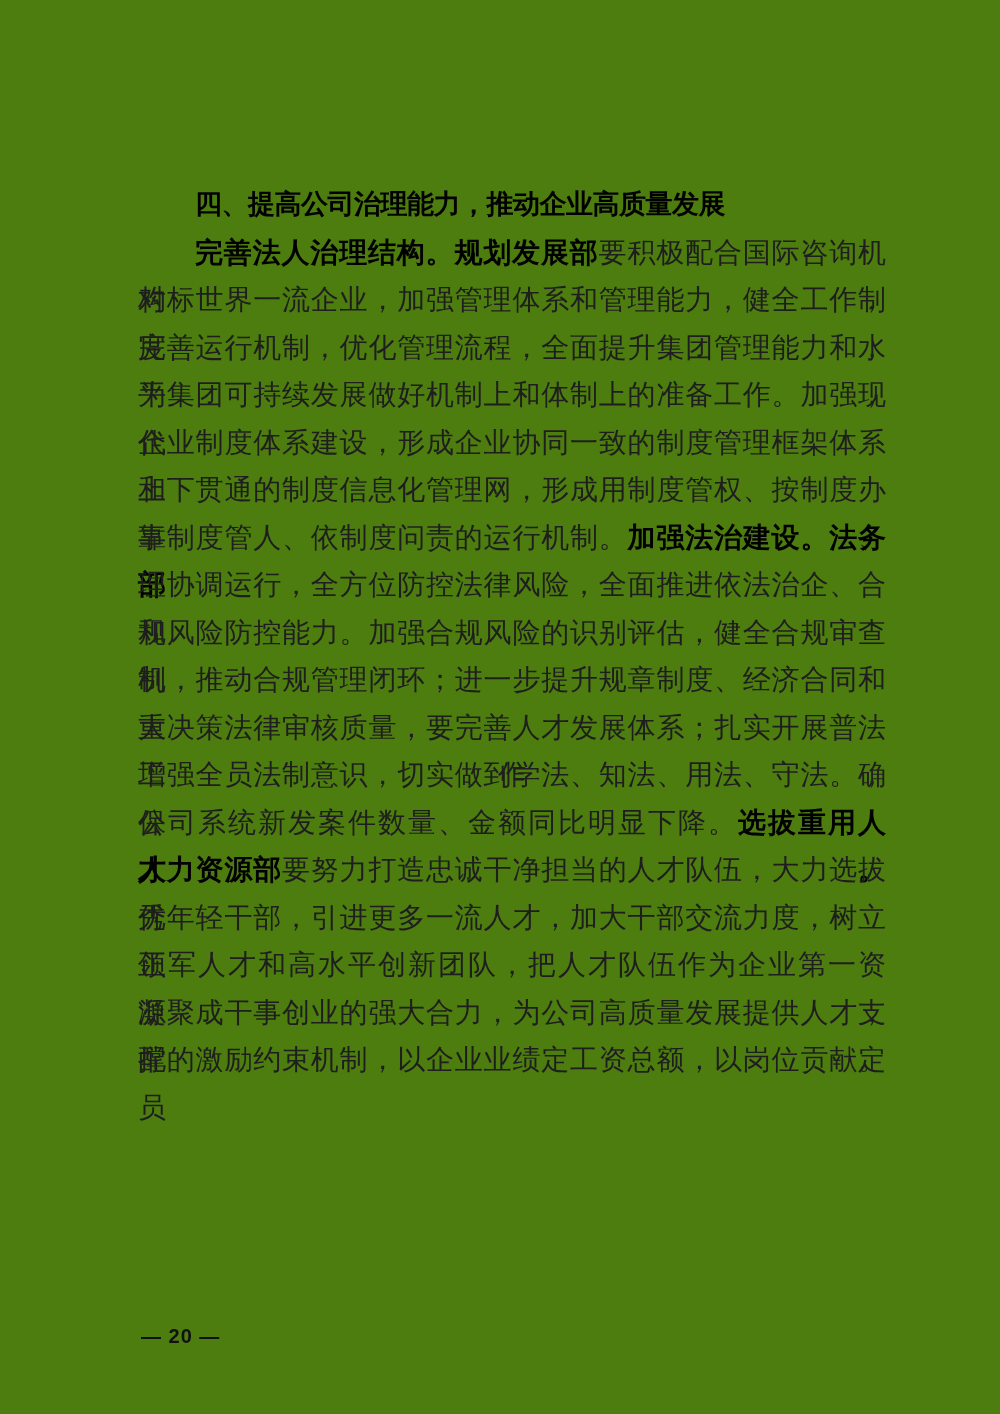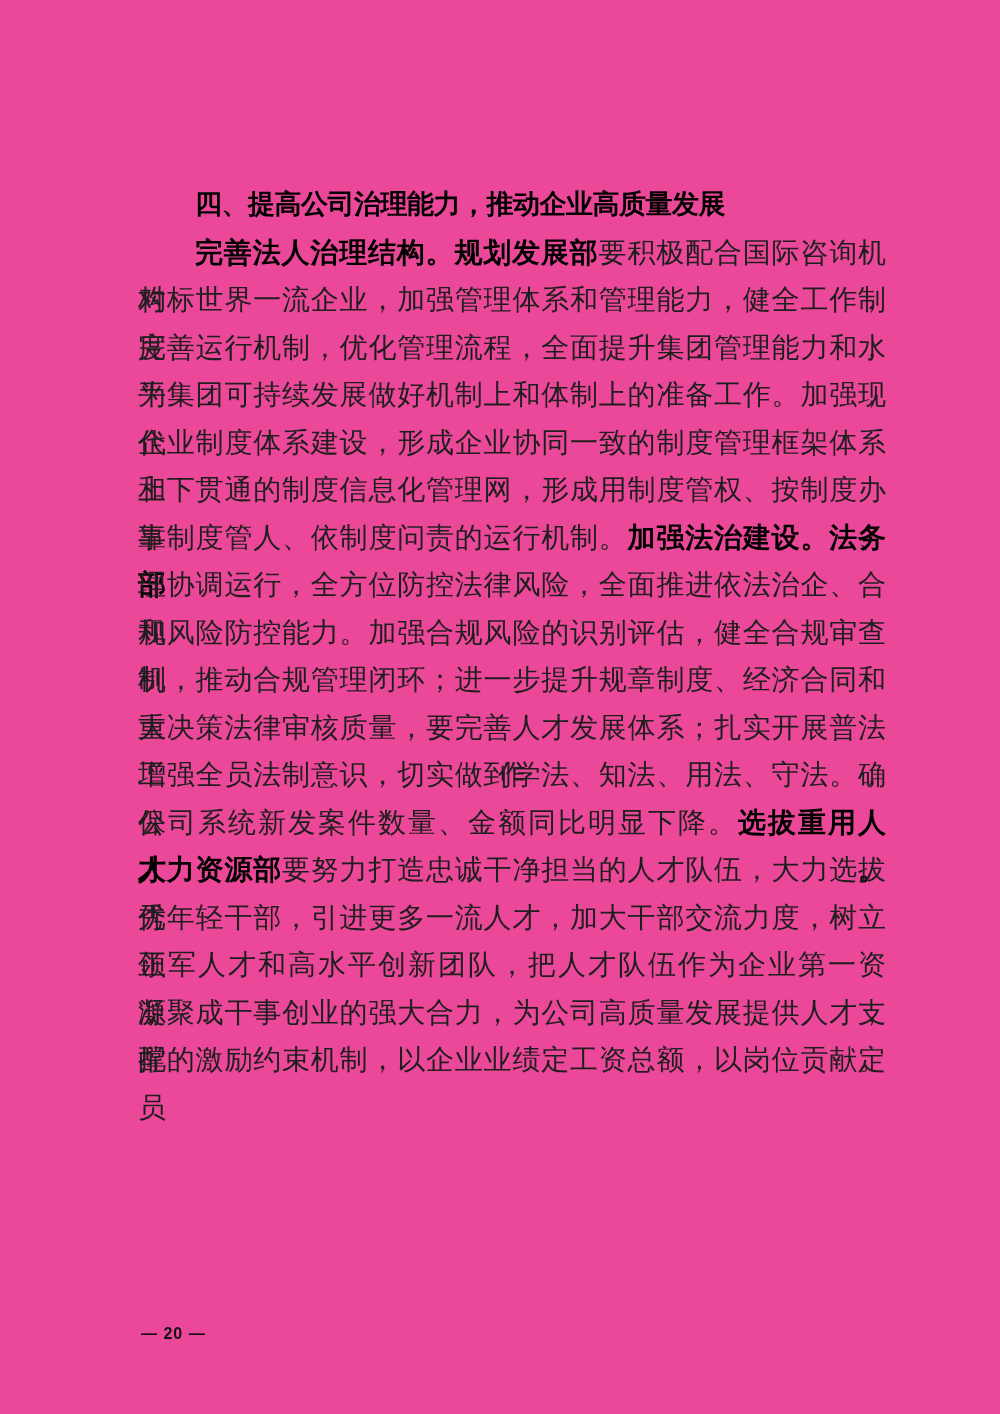--- a/index.html
+++ b/index.html
@@ -4,21 +4,21 @@
 <style>
   html, body {
     margin: 0;
     padding: 0;
     background: #ffffff;
   }
   .page {
     position: relative;
     width: 1000px;
     height: 1414px;
-    background: #ec4899;
+    background: #4d7c0f;
     overflow: hidden;
     font-family: "Liberation Serif", "DejaVu Serif", serif;
     color: #1e1e1e;
   }
   .content {
     position: absolute;
     left: 138px;
     top: 181px;
     width: 748px;
   }
@@ -51,21 +51,21 @@
     color: #000000;
   }
   .body-lines .line .seg-regular {
     font-weight: 400;
   }
   .page-number {
     position: absolute;
     left: 141px;
     top: 1325px;
     font-family: "Liberation Sans", "DejaVu Sans", sans-serif;
-    font-size: 16px;
+    font-size: 20px;
     font-weight: 600;
     color: #111111;
     letter-spacing: 1px;
     white-space: nowrap;
   }
 </style>
 </head>
 <body>
 
 <div class="page">

